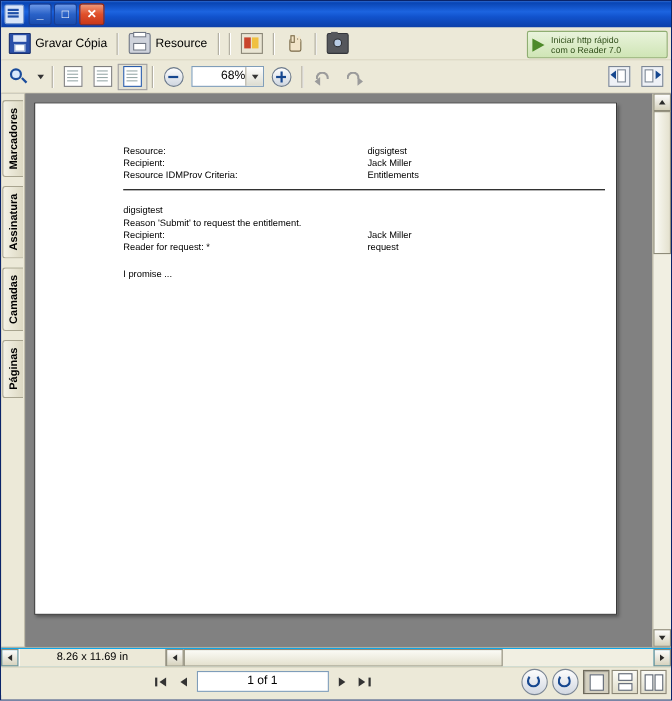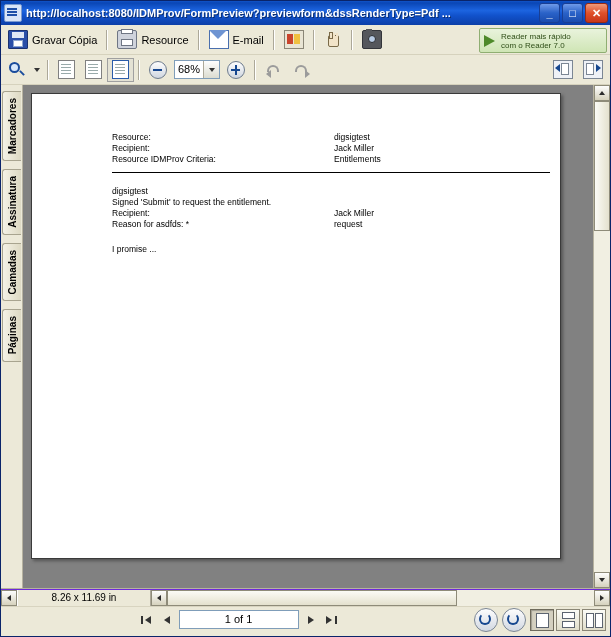--- a/index.html
+++ b/index.html
@@ -197,21 +197,21 @@
   }
   .zoom-box {
     display:flex; align-items:center;
     border:1px solid #7f9db9;
     background:#fff;
     height:19px;
     margin: 0 2px;
     box-sizing:border-box;
   }
   .zoom-val {
-    width:28px; text-align:center;
+    width:48px; text-align:right;
     font-size:11px; color:#000;
     line-height:17px;
   }
   .zoom-arrow {
     width:15px;height:17px;
     background:linear-gradient(to bottom,#fefefe,#dcdcd0);
     border-left:1px solid #aca899;
     display:flex;align-items:center;justify-content:center;
   }
   .zoom-arrow:after{
@@ -338,21 +338,21 @@
     left: 0; top: 16px;
     width: 16px; height: 130px;
     background: linear-gradient(to right,#fbfbf6,#e4e1ce);
     border: 1px solid #8e8b79;
     box-sizing: border-box;
   }
 
   
   .hbar {
     height: 18px;
-    background: #6d28d9;
+    background: #0ea5e9;
     display: flex;
     align-items: flex-end;
     border-top: 1px solid #b6b2a0;
     box-sizing: border-box;
   }
   .hbar .pagesize {
     width: 132px;
     font-size: 10px;
     text-align: center;
     color: #000;
@@ -443,60 +443,55 @@
   .view-btn.cont .vi2 { position:absolute; left:5px; top:11px; width:13px; height:7px; background:#fff; border:1px solid #5c6470; box-sizing:border-box; }
   .spacer { flex: 1 1 auto; }
 </style>
 </head>
 <body>
 
 <div class="app">
 
   <div class="titlebar">
     <div class="title-icon"></div>
-    <div class="title-text">http://localhost:8080/IDMProv/FormPreview?previewform&amp;dssRenderType=Pdf ...</div>
     <div class="win-btns">
       <div class="win-btn">_</div>
       <div class="win-btn">□</div>
       <div class="win-btn close">✕</div>
     </div>
   </div>
 
   <div class="toolbar">
     <div class="tb-btn">
       <span class="ico ico-save"></span>
       <span>Gravar Cópia</span>
     </div>
     <div class="tb-sep"></div>
     <div class="tb-btn">
       <span class="ico ico-print"></span>
       <span>Resource</span>
     </div>
     <div class="tb-sep"></div>
-    <div class="tb-btn">
-      <span class="ico ico-mail"></span>
-      <span>E-mail</span>
-    </div>
     <div class="tb-sep"></div>
     <div class="tb-btn">
       <span class="ico ico-review"></span>
     </div>
     <div class="tb-sep"></div>
     <div class="tb-btn">
       <span class="ico ico-hand"></span>
     </div>
     <div class="tb-sep"></div>
     <div class="tb-btn">
       <span class="ico ico-cam"></span>
     </div>
 
     <div class="promo">
       <span class="promo-ico"></span>
       <span class="promo-txt">
-        <span>Reader mais rápido</span><br>
+        <span>Iniciar http rápido</span><br>
         <span>com o Reader 7.0</span>
       </span>
     </div>
   </div>
 
   <div class="toolbar">
     <div class="tb-btn">
       <span class="ico ico-zoom"></span>
     </div>
     <div class="caret-btn"></div>
@@ -567,28 +562,28 @@
             <div>Jack Miller</div>
           </div>
           <div class="row">
             <div class="lab">Resource IDMProv Criteria:</div>
             <div>Entitlements</div>
           </div>
 
           <div class="hr"></div>
 
           <div class="blk-line">digsigtest</div>
-          <div class="blk-line">Signed 'Submit' to request the entitlement.</div>
+          <div class="blk-line">Reason 'Submit' to request the entitlement.</div>
 
           <div class="row">
             <div class="lab">Recipient:</div>
             <div>Jack Miller</div>
           </div>
           <div class="row">
-            <div class="lab">Reason for asdfds: *</div>
+            <div class="lab">Reader for request: *</div>
             <div>request</div>
           </div>
 
           <div class="gap-md"></div>
           <div>I promise ...</div>
           <div class="gap-sm"></div>
 
         </div>
       </div>
 

